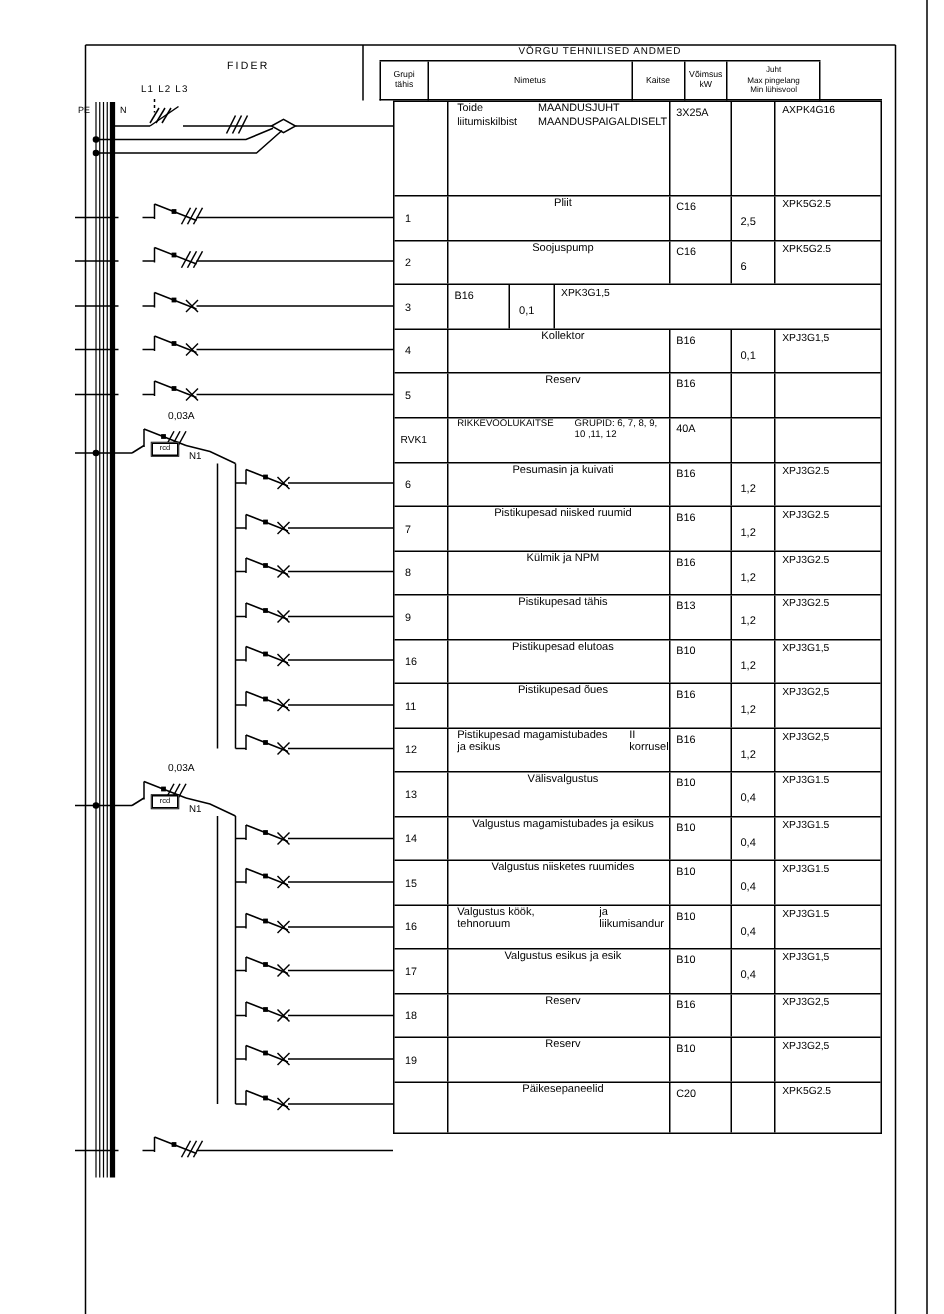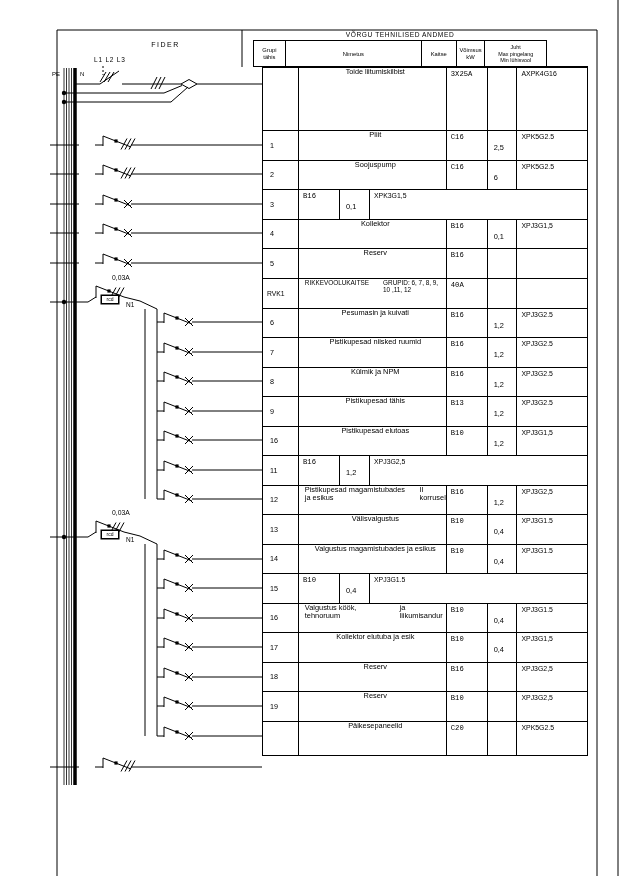--- a/index.html
+++ b/index.html
@@ -39,21 +39,21 @@
   .tbody{
     position:absolute;left:262px;top:67px;width:326px;box-sizing:border-box;
     border:1px solid #000;
   }
   .trow{display:flex;box-sizing:border-box;border-bottom:1px solid #000;}
   .trow:last-child{border-bottom:none;}
   .tc{box-sizing:border-box;border-right:1px solid #000;overflow:hidden;}
   .tc:last-child{border-right:none;}
   .tc-grupi{width:36px;display:flex;align-items:center;padding-left:7px;font-size:7.2px;}
   .tc-nimetus{width:149px;display:flex;flex-direction:row;justify-content:center;padding-left:6px;font-size:7.4px;line-height:8.6px;gap:14px;}
-  .tc-kaitse{width:41px;padding:2px 12px 0 4px;font-size:7.2px;font-family:Liberation Mono, monospace;}
+  .tc-kaitse{width:41px;padding:2px 12px 0 4px;font-size:7.2px;}
   .tc-voimsus{width:30px;display:flex;align-items:center;padding:5px 0 0 6px;font-size:7.4px;}
   .tc-juht{width:70px;padding:2px 0 0 4px;font-size:6.9px;}
   .trow.kind-feed .tc-nimetus{justify-content:space-evenly;font-size:7.2px;}
   .trow.kind-rvk .tc-nimetus{font-size:6.4px;line-height:7.4px;justify-content:center;}
   .trow.kind-rvk .tc-grupi{font-size:6.8px;padding-left:4px;}
 </style>
 </head>
 <body>
 
 <div class="page">
@@ -291,20 +291,21 @@
   </div>
   <div class="hline" style="left:253px;top:66px;width:335px"></div>
 
   <div class="tbody" id="tbody">
       <div class="trow kind-feed" style="height: 63px;">
         <div class="tc tc-grupi">
           <span></span>
         </div>
         <div class="tc tc-nimetus">
           <span>Toide liitumiskilbist</span>
+          <span>MAANDUSJUHT MAANDUSPAIGALDISELT</span>
         </div>
         <div class="tc tc-kaitse"><span>3X25A</span></div>
         <div class="tc tc-voimsus">
           <span></span>
         </div>
         <div class="tc tc-juht"><span>AXPK4G16</span></div>
       </div>
       <div class="trow kind-std" style="height: 29.5px;">
         <div class="tc tc-grupi">
           <span>1</span>
@@ -443,20 +444,23 @@
         <div class="tc tc-kaitse"><span>B10</span></div>
         <div class="tc tc-voimsus">
           <span>1,2</span>
         </div>
         <div class="tc tc-juht"><span>XPJ3G1,5</span></div>
       </div>
       <div class="trow kind-std" style="height: 29.5px;">
         <div class="tc tc-grupi">
           <span>11</span>
         </div>
+        <div class="tc tc-nimetus">
+          <span>Pistikupesad õues</span>
+        </div>
         <div class="tc tc-kaitse"><span>B16</span></div>
         <div class="tc tc-voimsus">
           <span>1,2</span>
         </div>
         <div class="tc tc-juht"><span>XPJ3G2,5</span></div>
       </div>
       <div class="trow kind-std" style="height: 29.5px;">
         <div class="tc tc-grupi">
           <span>12</span>
         </div>
@@ -493,20 +497,23 @@
         <div class="tc tc-kaitse"><span>B10</span></div>
         <div class="tc tc-voimsus">
           <span>0,4</span>
         </div>
         <div class="tc tc-juht"><span>XPJ3G1.5</span></div>
       </div>
       <div class="trow kind-std" style="height: 29.5px;">
         <div class="tc tc-grupi">
           <span>15</span>
         </div>
+        <div class="tc tc-nimetus">
+          <span>Valgustus niisketes ruumides</span>
+        </div>
         <div class="tc tc-kaitse"><span>B10</span></div>
         <div class="tc tc-voimsus">
           <span>0,4</span>
         </div>
         <div class="tc tc-juht"><span>XPJ3G1.5</span></div>
       </div>
       <div class="trow kind-std" style="height: 29.5px;">
         <div class="tc tc-grupi">
           <span>16</span>
         </div>
@@ -518,21 +525,21 @@
         <div class="tc tc-voimsus">
           <span>0,4</span>
         </div>
         <div class="tc tc-juht"><span>XPJ3G1.5</span></div>
       </div>
       <div class="trow kind-std" style="height: 29.5px;">
         <div class="tc tc-grupi">
           <span>17</span>
         </div>
         <div class="tc tc-nimetus">
-          <span>Kollektor elutuba ja esik</span>
+          <span>Valgustus esikus ja esik</span>
         </div>
         <div class="tc tc-kaitse"><span>B10</span></div>
         <div class="tc tc-voimsus">
           <span>0,4</span>
         </div>
         <div class="tc tc-juht"><span>XPJ3G1,5</span></div>
       </div>
       <div class="trow kind-std" style="height: 29.5px;">
         <div class="tc tc-grupi">
           <span>18</span>

